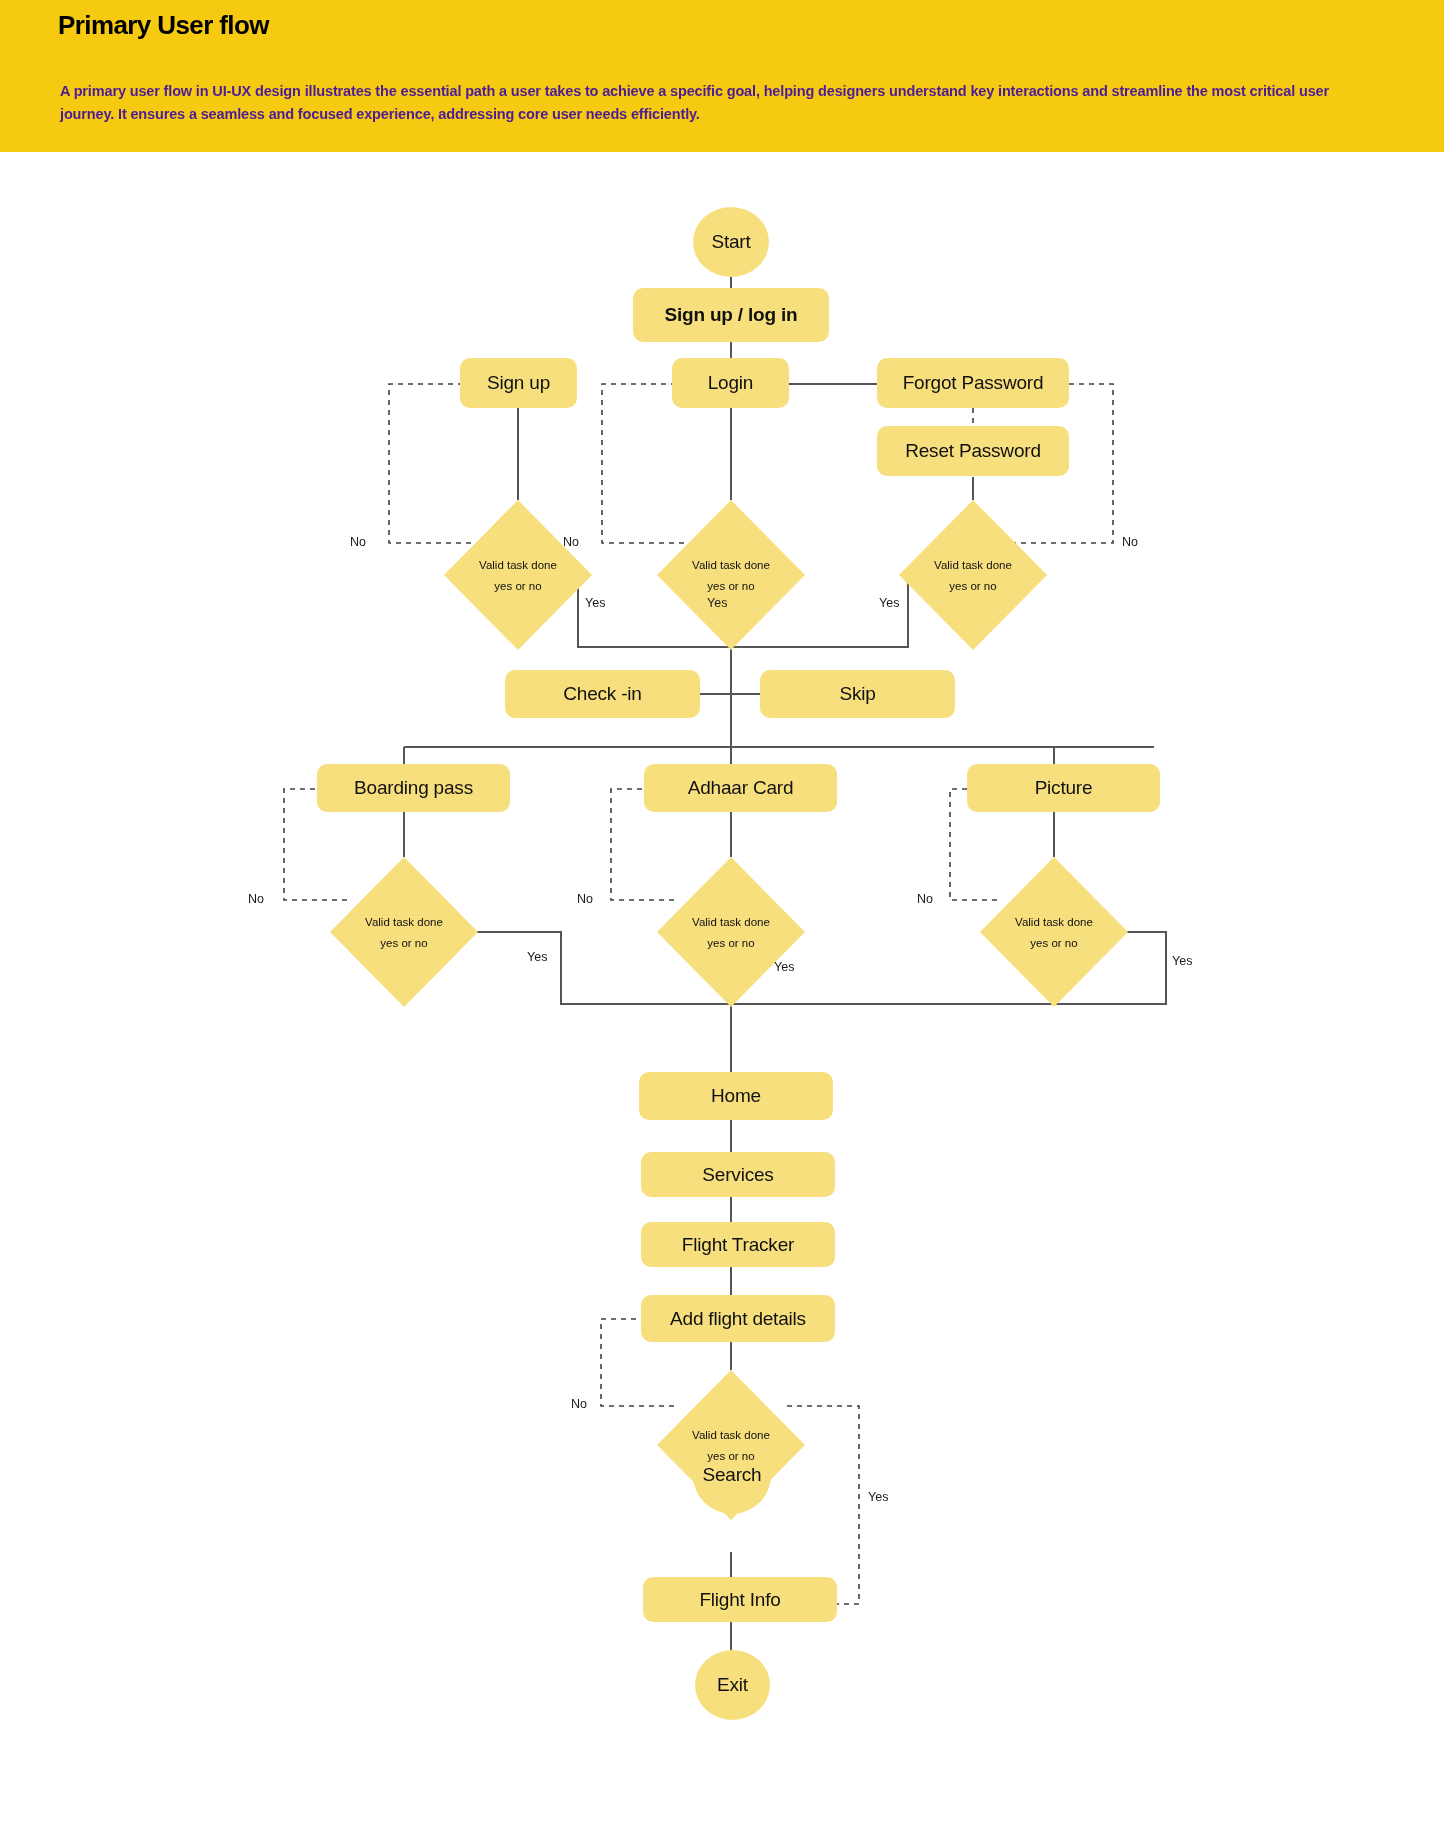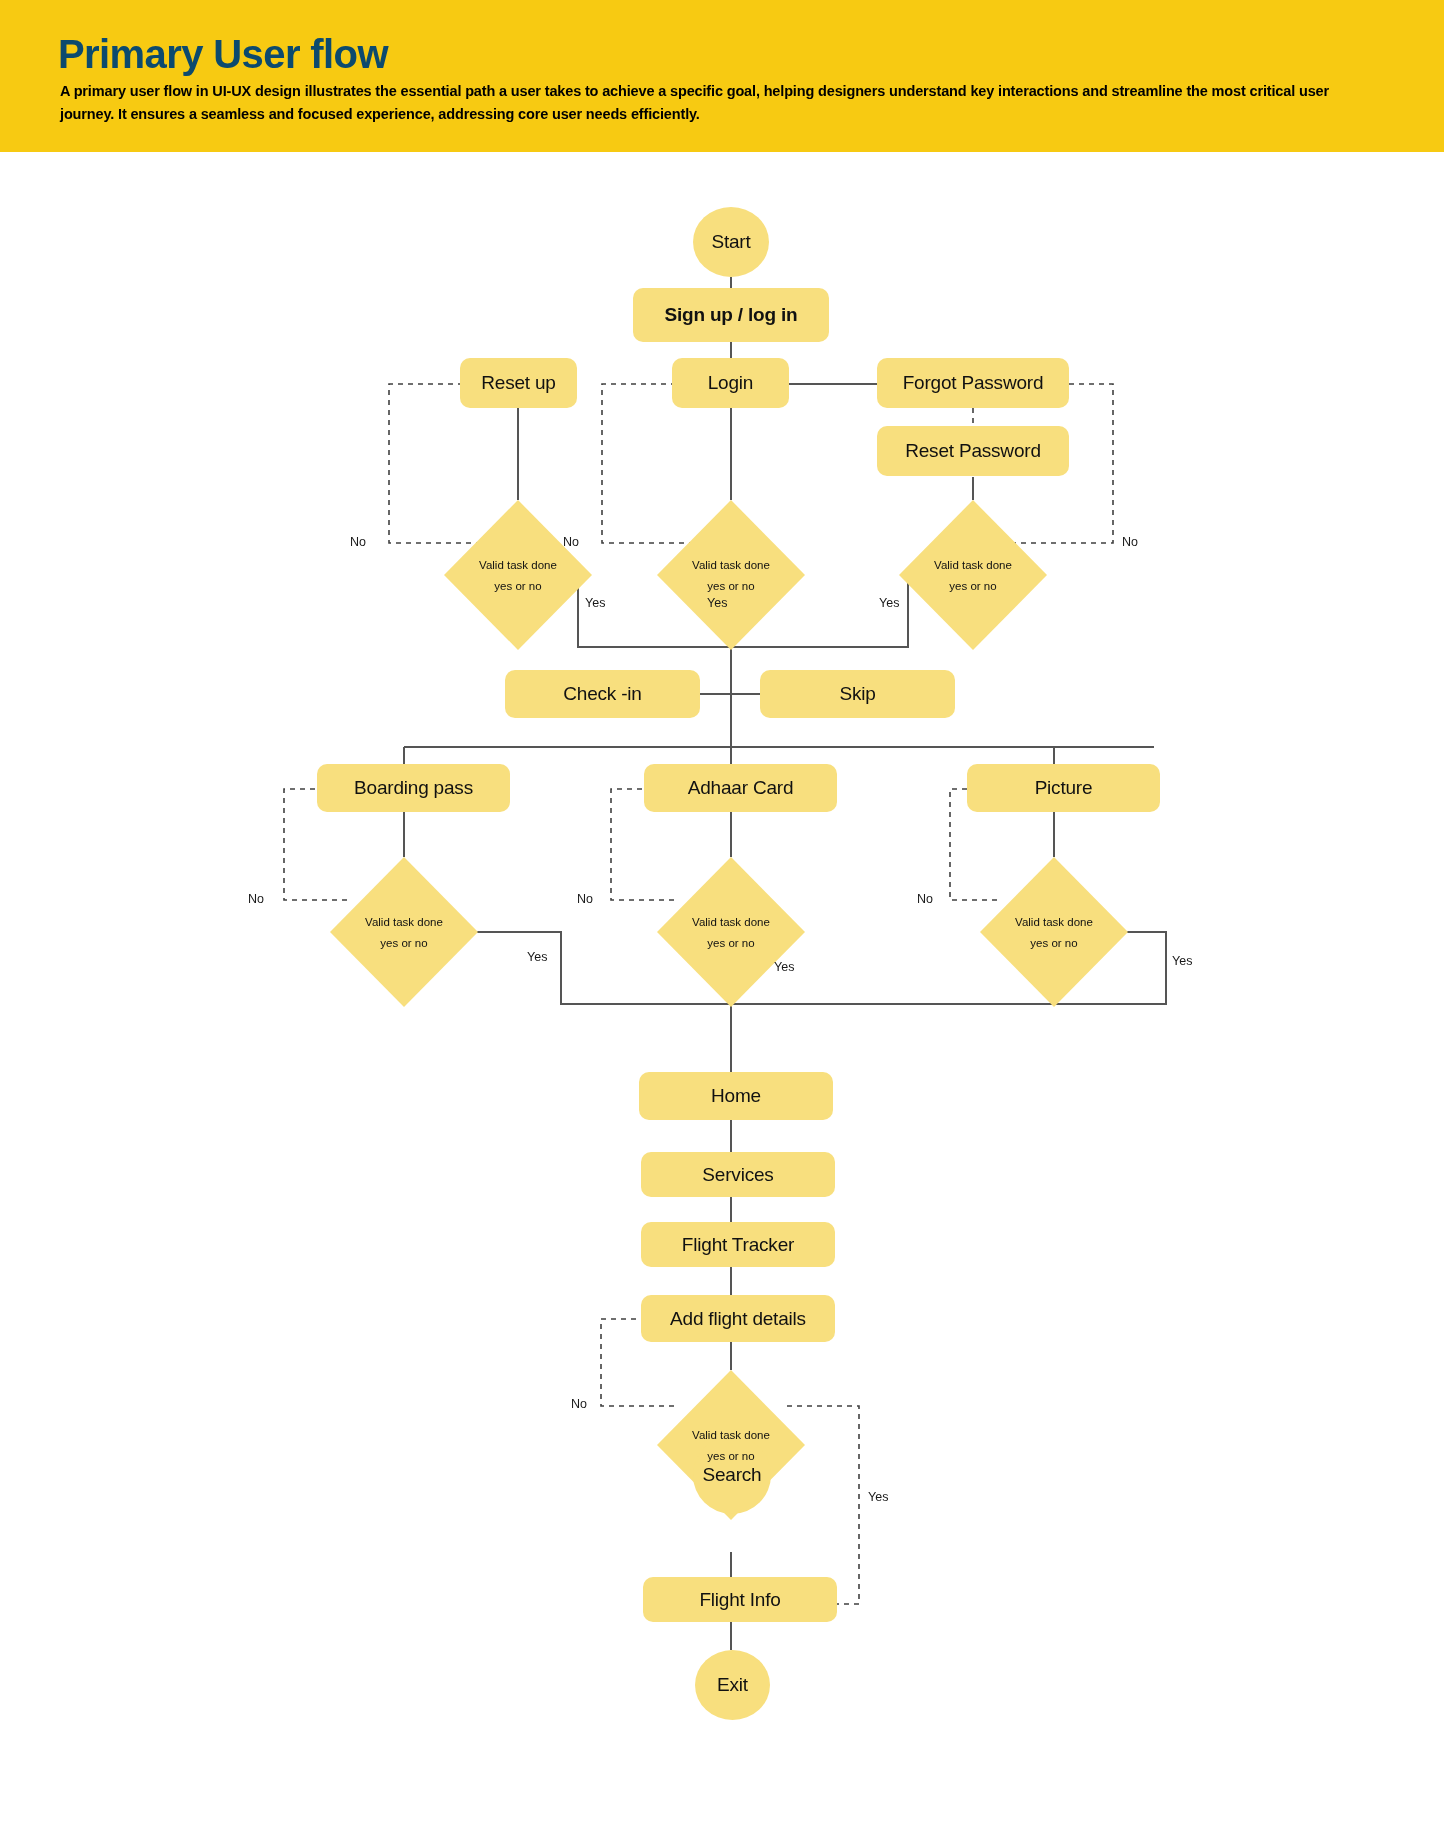--- a/index.html
+++ b/index.html
@@ -19,34 +19,33 @@
   #header {
     position: absolute;
     left: 0; top: 0;
     width: 1444px;
     height: 152px;
     background: #F7CA12;
   }
   #header-title {
     position: absolute;
     left: 58px; top: 10px;
-    font-size: 40px;
+    font-size: 26px;
     font-weight: bold;
-    color: #0c4a6e;
+    color: #000000;
     letter-spacing: -0.6px;
     line-height: 1.2;
-    margin-top: 20px;
   }
   #header-desc {
     position: absolute;
     left: 60px; top: 80px;
     width: 1310px;
     font-size: 14.5px;
     font-weight: 600;
-    color: #000000;
+    color: #4c1d95;
     line-height: 1.62;
     letter-spacing: -0.15px;
   }
   
   #flow {
     position: absolute;
     left: 0; top: 152px;
     width: 1444px;
     height: 1678px;
   }
@@ -184,21 +183,21 @@
 
     <div class="node node-circle" style="left:693px; top:55px; width:76px; height:70px;">
       <span>Start</span>
     </div>
 
     <div class="node node-box" style="left:633px; top:136px; width:196px; height:54px;font-weight:bold;">
       <span>Sign up / log in</span>
     </div>
 
     <div class="node node-box" style="left:460px; top:206px; width:117px; height:50px;">
-      <span>Reset up</span>
+      <span>Sign up</span>
     </div>
 
     <div class="node node-box" style="left:672px; top:206px; width:117px; height:50px;">
       <span>Login</span>
     </div>
 
     <div class="node node-box" style="left:877px; top:206px; width:192px; height:50px;">
       <span>Forgot Password</span>
     </div>
 

